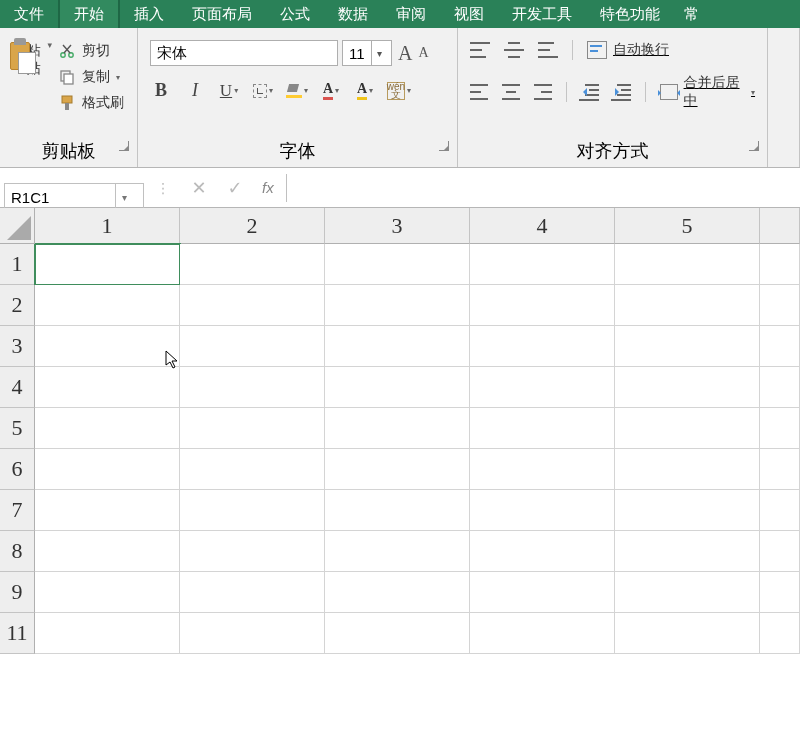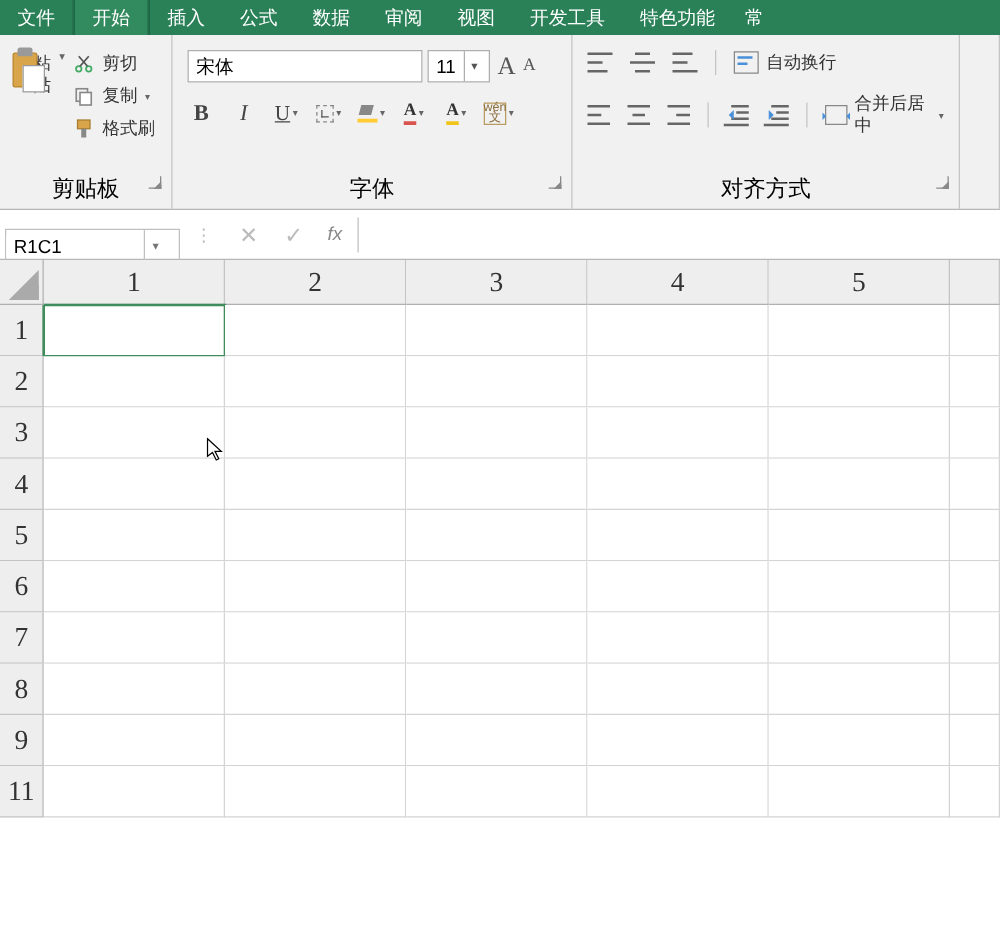--- a/index.html
+++ b/index.html
@@ -46,21 +46,21 @@
   .bucket { position:relative; width:16px; height:14px;}
   .bucket::before{content:"";position:absolute;left:2px;top:0;width:10px;height:8px;background:#888;transform:skewX(-15deg);}
   .bucket::after{content:"";position:absolute;left:0;bottom:0;width:16px;height:3px;background:#ffcc33;}
   .Aclr { font-family:"Times New Roman",serif; font-weight:bold; color:#333; position:relative; padding-bottom:3px;}
   .Aclr.u-red::after{content:"";position:absolute;left:0;right:0;bottom:0;height:3px;background:#d9534f;}
   .Aclr.u-yel::after{content:"";position:absolute;left:0;right:0;bottom:0;height:3px;background:#f0c419;}
   .wen { width:18px;height:18px;border:1px solid #b89b5e;display:flex;align-items:center;justify-content:flex-start;font-size:10px;color:#8a6d3b;flex-direction:column;line-height:8px;}
 
   
   .align-body { flex-direction: column; padding: 8px 6px 0 6px; gap: 14px; }
-  .al-row { display:flex; align-items:center; gap:14px; }
+  .al-row { display:flex; align-items:center; gap:14px;text-decoration:underline; }
   .al-ic { width:20px; height:16px; display:flex; flex-direction:column; justify-content:space-between; cursor:pointer;}
   .al-ic span{ display:block; height:2px; background:#666;}
   .indent-ic { position:relative; width:20px;height:16px; cursor:pointer;}
   .indent-ic .ln{position:absolute;height:2px;background:#666;right:0;}
   .indent-ic .ar{position:absolute;width:0;height:0;border:4px solid transparent;top:4px;}
   .wrap-btn { display:flex; align-items:center; gap:6px; font-size:14px; color:#333; cursor:pointer;}
   .wrap-ic { width:20px;height:18px;border:1px solid #888;position:relative;}
   .wrap-ic::before{content:"";position:absolute;left:2px;top:3px;width:12px;height:2px;background:#4a90d9;}
   .wrap-ic::after{content:"";position:absolute;left:2px;top:8px;width:8px;height:2px;background:#4a90d9;}
   .merge-ic{width:20px;height:16px;border:1px solid #888;position:relative;}
@@ -92,20 +92,21 @@
 </style>
 </head>
 <body>
 
 <div class="menubar">
   <div class="menu-item">文件</div>
   <div class="menu-sep"></div>
   <div class="menu-item active">开始</div>
   <div class="menu-sep"></div>
   <div class="menu-item">插入</div>
+  <div class="menu-item">页面布局</div>
   <div class="menu-item">公式</div>
   <div class="menu-item">数据</div>
   <div class="menu-item">审阅</div>
   <div class="menu-item">视图</div>
   <div class="menu-item">开发工具</div>
   <div class="menu-item">特色功能</div>
   <div class="menu-item" style="padding:0 4px 0 10px">常</div>
 </div>
 
 <div class="ribbon">

